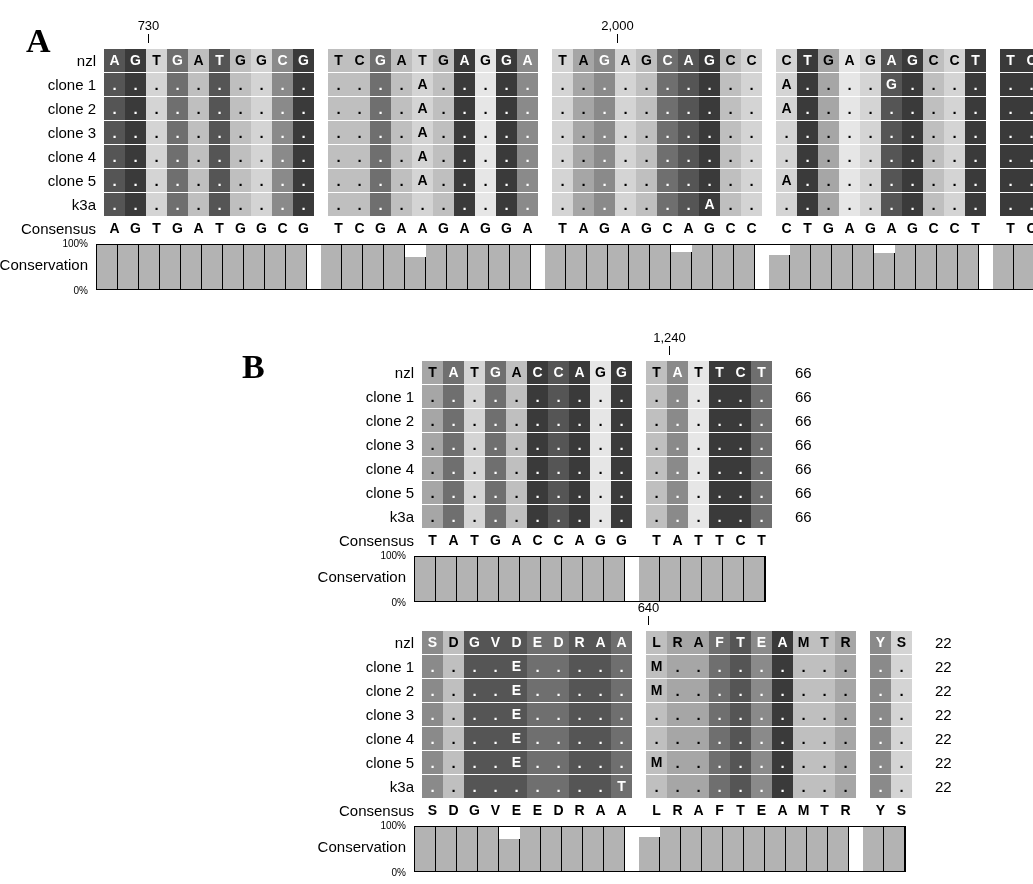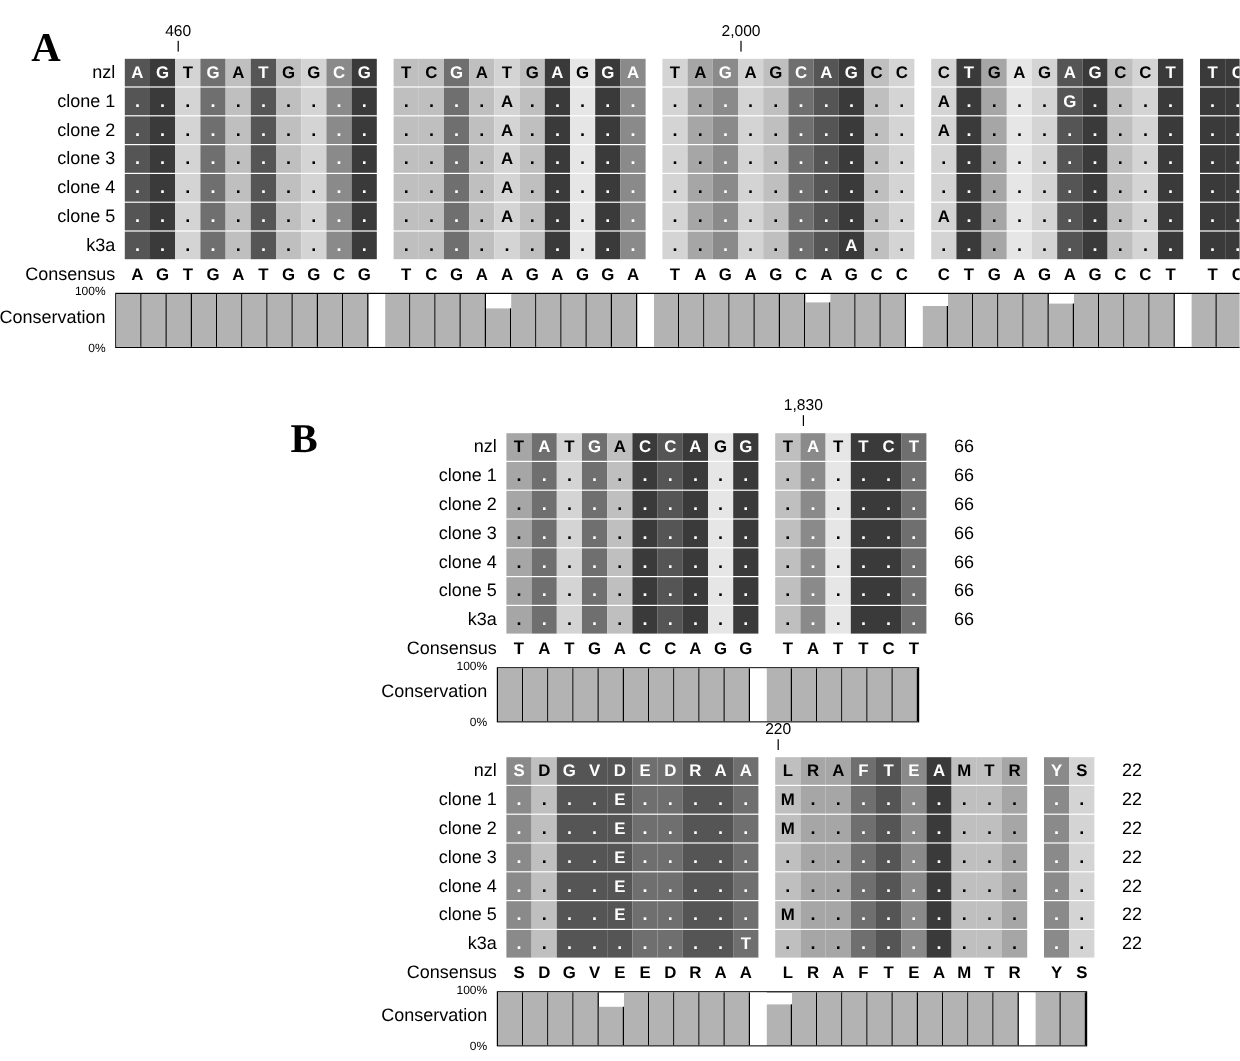--- a/index.html
+++ b/index.html
@@ -33,21 +33,21 @@
 </head>
 <body>
 
 <div class="panel-letter" style="left:26px;top:22px;">A</div>
 
 <div class="panel-letter" style="left:242px;top:348px;">B</div>
 
 <div class="msa" id="panelA-msa" style="left:0px;top:18px;">
     <div class="ruler">
       <div class="tick" style="left: 114px; top: 0px; width: 69px;">
-        <div class="tnum">460</div>
+        <div class="tnum">730</div>
         <div class="tline"></div>
       </div>
       <div class="tick" style="left: 583px; top: 0px; width: 69px;">
         <div class="tnum">2,000</div>
         <div class="tline"></div>
       </div>
       <div class="tick" style="left: 1031px; top: 0px; width: 69px;">
         <div class="tnum">1,020</div>
       </div>
     </div>
@@ -645,21 +645,21 @@
         <div class="cons-bar-wrap">
           <div class="cons-bar" style="height: 100%;"></div>
         </div>
       </div>
     </div>
   </div>
 
 <div class="msa" id="panelB-dna-msa" style="left:318px;top:330px;">
     <div class="ruler">
       <div class="tick" style="left: 317px; top: 0px; width: 69px;">
-        <div class="tnum">1,830</div>
+        <div class="tnum">1,240</div>
         <div class="tline"></div>
       </div>
     </div>
     <div class="msa-row">
       <div class="lab">nzl</div>
       <div class="blocks">
         <div class="blk">
           <div class="cell" style="background: rgb(166, 166, 166); color: rgb(0, 0, 0);">T</div>
           <div class="cell" style="background: rgb(111, 111, 111); color: rgb(255, 255, 255);">A</div>
           <div class="cell" style="background: rgb(212, 212, 212); color: rgb(0, 0, 0);">T</div>
@@ -920,21 +920,21 @@
         <div class="cons-bar-wrap">
           <div class="cons-bar" style="height: 100%;"></div>
         </div>
       </div>
     </div>
   </div>
 
 <div class="msa" id="panelB-prot-msa" style="left:318px;top:600px;">
     <div class="ruler">
       <div class="tick" style="left: 296px; top: 0px; width: 69px;">
-        <div class="tnum">220</div>
+        <div class="tnum">640</div>
         <div class="tline"></div>
       </div>
     </div>
     <div class="msa-row">
       <div class="lab">nzl</div>
       <div class="blocks">
         <div class="blk">
           <div class="cell" style="background: rgb(138, 138, 138); color: rgb(255, 255, 255);">S</div>
           <div class="cell" style="background: rgb(191, 191, 191); color: rgb(0, 0, 0);">D</div>
           <div class="cell" style="background: rgb(85, 85, 85); color: rgb(255, 255, 255);">G</div>

